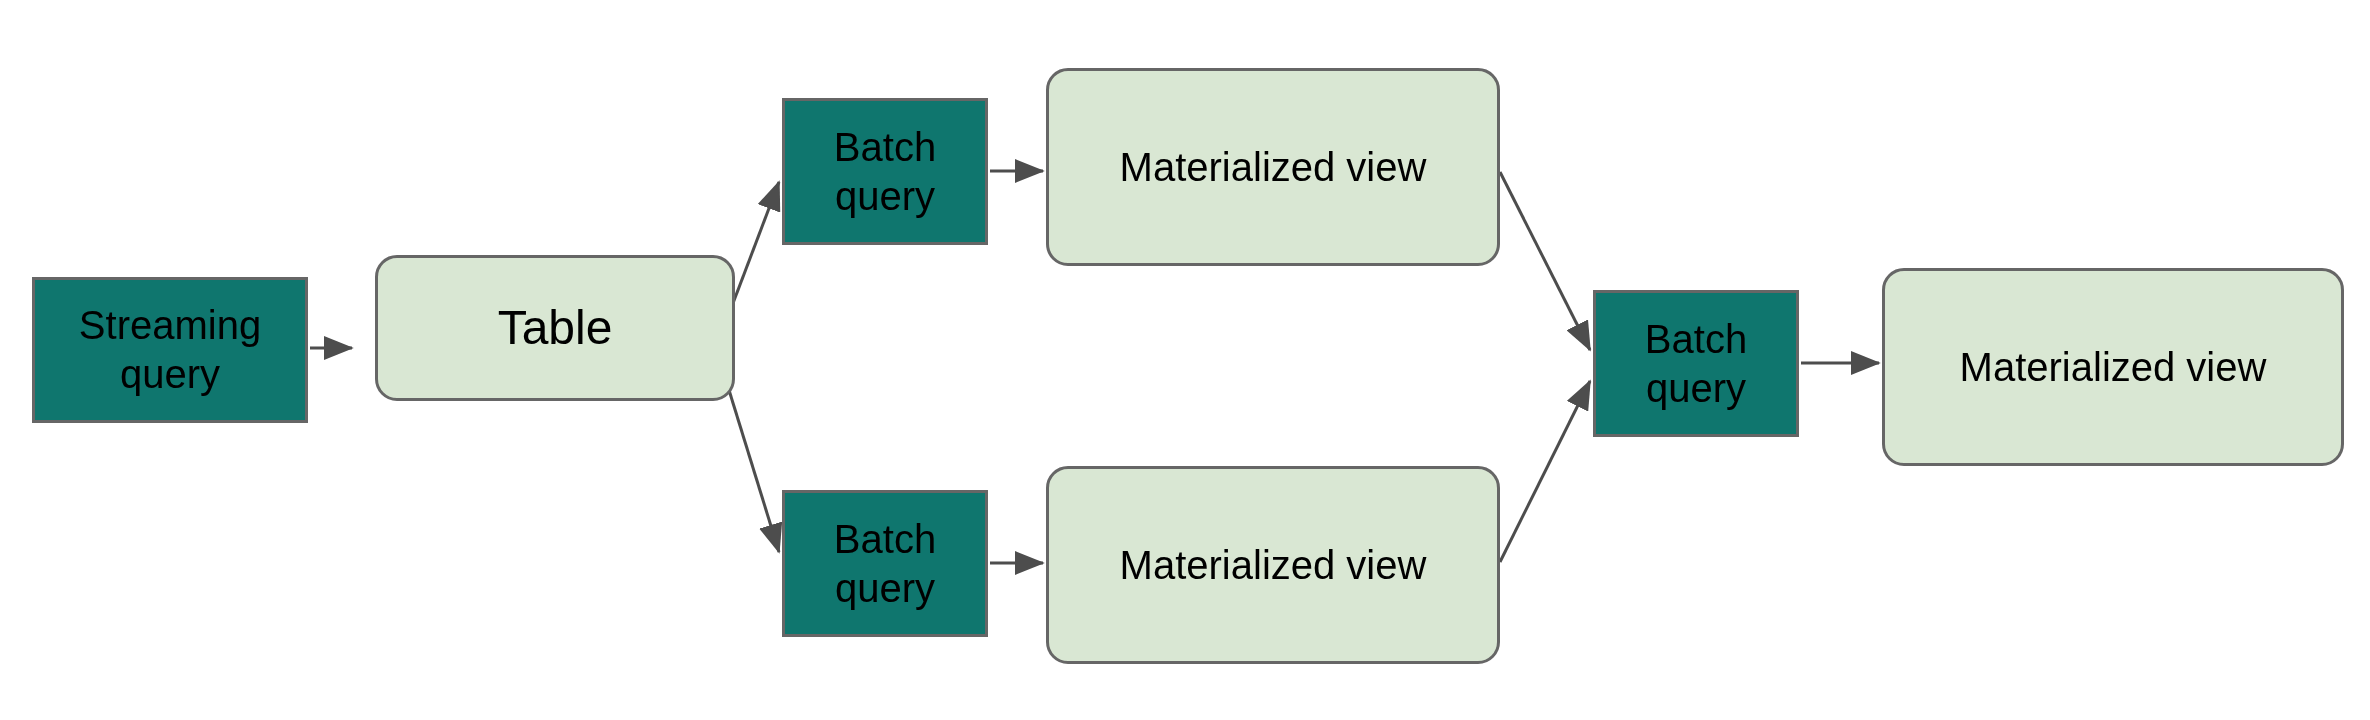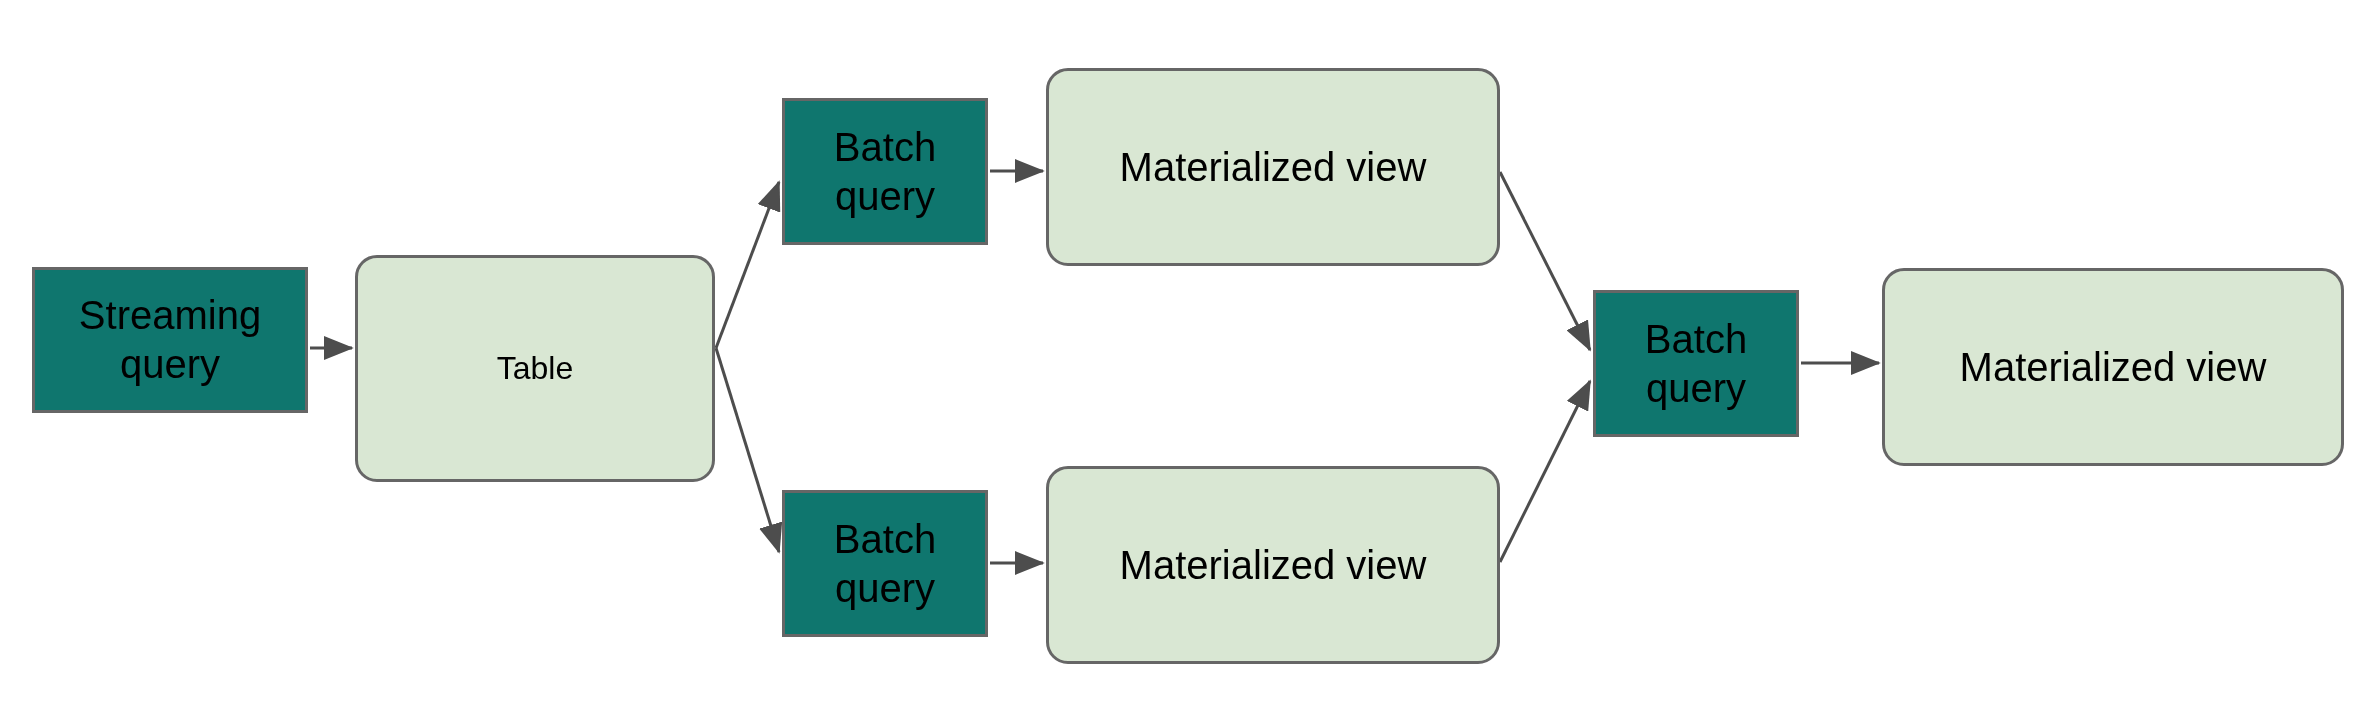--- a/index.html
+++ b/index.html
@@ -46,22 +46,22 @@
     background: #d9e7d3;
     border: 3px solid #666666;
     border-radius: 22px;
     text-align: center;
   }
   .node-label {
     white-space: pre-line;
     display: block;
   }
   
-  #node-streaming-query { left: 32px;  top: 267px; width: 276px; height: 146px; font-size: 40px; }
-  #node-table           { left: 355px; top: 255px; width: 360px; height: 227px; font-size: 32px; }
+  #node-streaming-query { left: 32px;  top: 277px; width: 276px; height: 146px; font-size: 40px; }
+  #node-table           { left: 375px; top: 255px; width: 360px; height: 146px; font-size: 48px; }
   #node-batch-query-top { left: 782px; top: 98px;  width: 206px; height: 147px; font-size: 40px; }
   #node-mv-top          { left: 1046px;top: 68px;  width: 454px; height: 198px; font-size: 40px; }
   #node-batch-query-bottom { left: 782px; top: 490px; width: 206px; height: 147px; font-size: 40px; }
   #node-mv-bottom       { left: 1046px;top: 466px; width: 454px; height: 198px; font-size: 40px; }
   #node-batch-query-mid { left: 1593px;top: 290px; width: 206px; height: 147px; font-size: 40px; }
   #node-mv-final        { left: 1882px;top: 268px; width: 462px; height: 198px; font-size: 40px; }
 </style>
 </head>
 <body>
 

